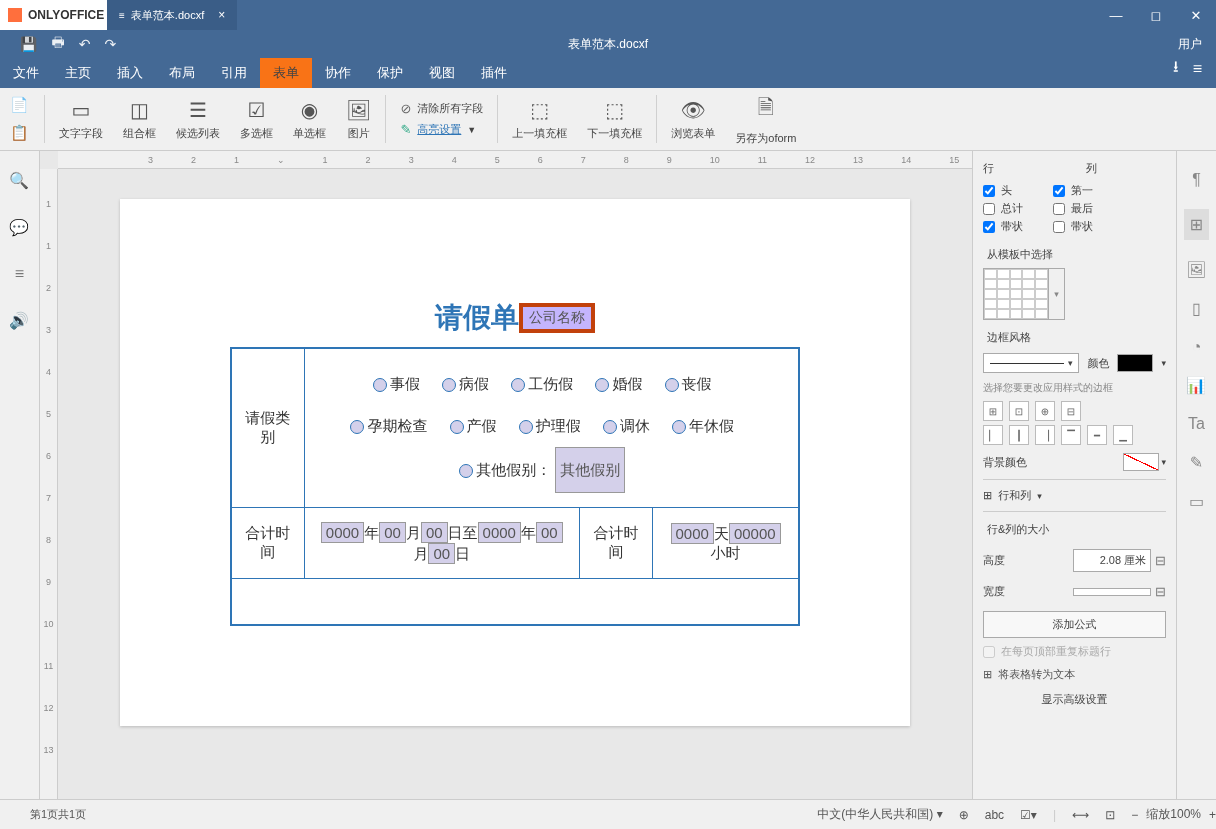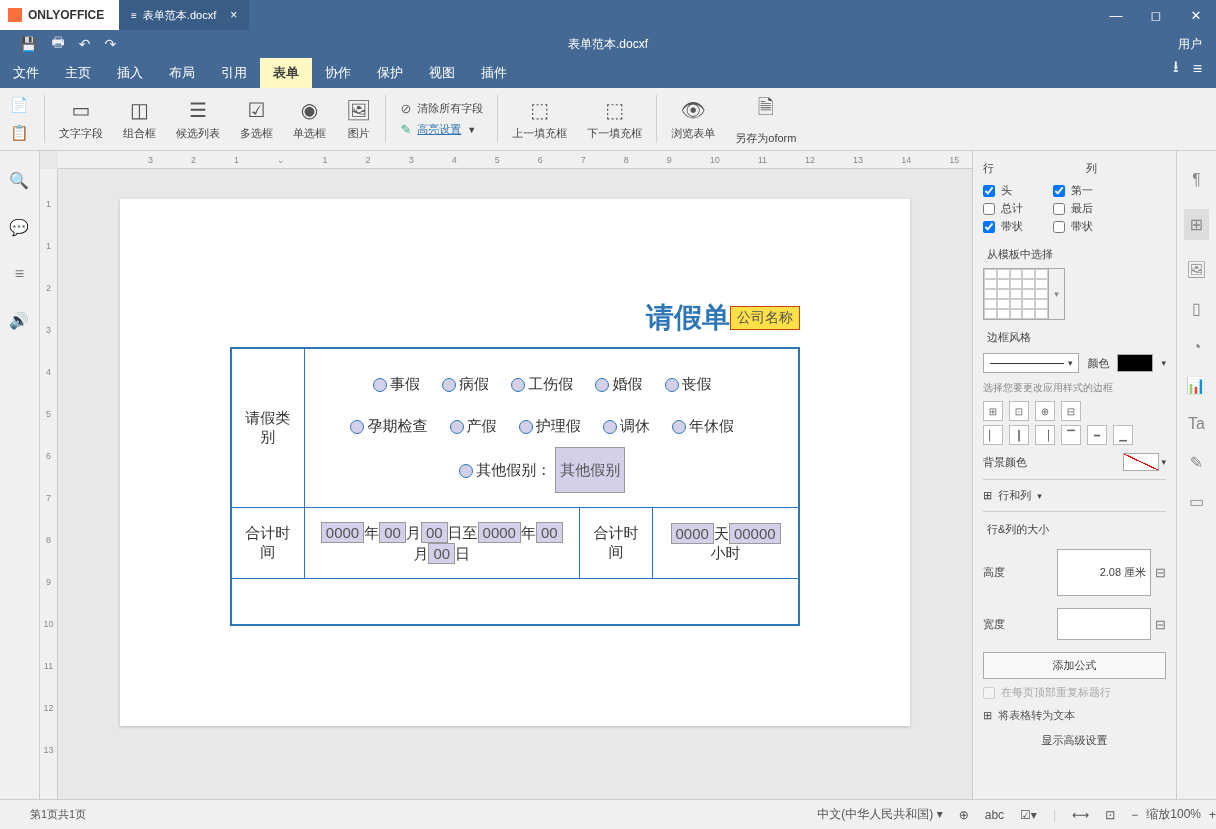--- a/index.html
+++ b/index.html
@@ -1,38 +1,38 @@
 <!DOCTYPE html>
 <html><head>
 <meta charset="utf-8">
 <style>
 * { box-sizing: border-box; margin: 0; padding: 0; font-family: "Microsoft YaHei", Arial, sans-serif; }
 body { background: #f0f0f0; width: 1216px; height: 829px; overflow: hidden; font-size: 12px; }
 
 
 .titlebar { height: 30px; background: #446995; display: flex; align-items: center; color: #fff; }
-.logo-area { width: 119px; height: 30px; background: #fff; display: flex; align-items: center; padding-left: 8px; color: #333; font-weight: bold; font-size: 12px; }
+.logo-area { width: 107px; height: 30px; background: #fff; display: flex; align-items: center; padding-left: 8px; color: #333; font-weight: bold; font-size: 12px; }
 .logo-square { width: 14px; height: 14px; background: #ff6f3d; margin-right: 6px; display: inline-block; }
 .tab { display: flex; align-items: center; padding: 0 12px; height: 30px; background: #3a5d87; font-size: 11px; gap: 6px;}
 .tab .doc-icon { font-size: 10px; }
 .tab .close { margin-left: 8px; font-size: 12px; cursor: pointer; }
 .win-controls { margin-left: auto; display: flex; }
 .win-controls div { width: 40px; height: 30px; display: flex; align-items: center; justify-content: center; font-size: 13px; }
 
 
 .headerbar { height: 28px; background: #446995; display: flex; align-items: center; color: #fff; font-size: 11px; }
 .hb-left { display: flex; gap: 14px; padding-left: 20px; align-items: center; }
 .hb-left span { opacity: 0.9; font-size: 14px; }
 .doc-title { position: absolute; left: 50%; transform: translateX(-50%); font-size: 12px; }
 .hb-right { margin-left: auto; padding-right: 14px; font-size: 12px;}
 
 
 .menubar { height: 30px; background: #446995; display: flex; align-items: flex-end; color: #fff; font-size: 13px; }
 .menubar .mtab { padding: 6px 13px; cursor: pointer; }
-.menubar .mtab.active { background: #fef9c3; color: #444; font-weight: bold; }
+.menubar .mtab.active { background: #f97316; color: #444; }
 .menubar .mright { margin-left: auto; display: flex; gap: 14px; padding-right: 14px; align-items: center; padding-bottom: 6px;}
 .menubar .mright span { font-size: 16px;}
 
 
 .ribbon { height: 63px; background: #f0f0f0; border-bottom: 1px solid #ccc; display: flex; align-items: center; font-size: 11px; color: #444;}
 .ribbon-side { width: 40px; display: flex; flex-direction: column; align-items: center; gap: 10px; }
 .ribbon-side span { font-size: 15px; color: #777;}
 .rgroup { display: flex; flex-direction: column; align-items: center; justify-content: center; padding: 0 10px; height: 100%; border-right: 0; }
 .rgroup .ricon { font-size: 20px; color: #555; margin-bottom: 4px; }
 .rvert { display: flex; flex-direction: column; gap: 6px; padding: 0 10px; font-size: 11px; }
@@ -44,23 +44,23 @@
 .main { display: flex; height: 648px; }
 .left-icons { width: 40px; background: #f0f0f0; border-right: 1px solid #ccc; display: flex; flex-direction: column; align-items: center; padding-top: 20px; gap: 28px; color: #777; font-size: 16px;}
 .doc-area { flex: 1; background: #e8e8e8; position: relative; overflow: hidden; display: flex; flex-direction: column;}
 .ruler-h { height: 18px; background: #f0f0f0; border-bottom: 1px solid #ccc; margin-left: 18px; position: relative; font-size: 9px; color: #888; display: flex; align-items: center; padding-left: 90px; gap: 38px;}
 .doc-scroll { flex: 1; display: flex; overflow: hidden;}
 .ruler-v { width: 18px; background: #f0f0f0; border-right: 1px solid #ccc; font-size: 9px; color: #888; display: flex; flex-direction: column; align-items: center; padding-top: 30px; gap: 32px;}
 .canvas { flex: 1; background: #e8e8e8; padding: 30px 50px; overflow: auto;}
 .page { width: 790px; background: #fff; box-shadow: 0 1px 3px rgba(0,0,0,0.2); padding: 100px 110px; margin: 0 auto;}
 
 
-.form-title-row { display: flex; justify-content: flex-end; align-items: center; margin-bottom: 10px;}
+.form-title-row { display: flex; justify-content: center; align-items: center; margin-bottom: 10px;}
 .form-title { font-size: 28px; font-weight: bold; color: #2e75b6; }
-.company-field { background: #fde047; border: 1px solid #c2410c; padding: 2px 6px; font-size: 14px; color: #555; font-family: Liberation Serif, serif;}
+.company-field { background: #c4b5fd; border: 4px solid #c2410c; padding: 2px 6px; font-size: 14px; color: #555; font-family: Liberation Serif, serif;}
 table.form-tbl { width: 100%; border-collapse: collapse; border: 2px solid #2e75b6;}
 table.form-tbl td { border: 1px solid #2e75b6; padding: 14px 10px; font-size: 15px; color: #333; text-align: center;}
 .ffield { background: #d4d0ea; border: 1px solid #999; padding: 1px 4px; color: #555; display: inline-block;}
 .radio-circle { display: inline-block; width: 14px; height: 14px; border: 1.5px solid #2e75b6; border-radius: 50%; background: #d4d0ea; vertical-align: middle; margin-right: 3px;}
 .leave-row { text-align: left; padding: 12px; line-height: 2.8;}
 .leave-row .lopt { margin-right: 18px; white-space: nowrap;}
 
 
 .right-panel { width: 204px; background: #f0f0f0; border-left: 1px solid #ccc; padding: 10px 10px; font-size: 11px; color: #444; overflow: auto;}
 .rp-head-row { display: flex; gap: 40px; margin-bottom: 4px; font-weight: normal;}
@@ -74,21 +74,21 @@
 .border-row { display: flex; align-items: center; gap: 8px; margin: 8px 0;}
 .border-sel { flex: 1; height: 20px; border: 1px solid #aaa; background: #fff;}
 .color-sw { width: 36px; height: 18px; background: #000; border: 1px solid #aaa;}
 .tips { font-size: 10px; color: #888; margin: 6px 0;}
 .border-buttons { display: flex; gap: 6px; margin: 4px 0;}
 .bbtn { width: 20px; height: 20px; border: 1px solid #bbb; background: #fff; font-size: 10px; display:flex;align-items:center;justify-content:center;color:#666;}
 .bgcolor-row { display: flex; justify-content: space-between; align-items: center; margin: 8px 0;}
 .bg-none { width: 36px; height: 18px; border: 1px solid #aaa; background: linear-gradient(to top right, #fff 48%, red 48%, red 52%, #fff 52%);}
 .rc-row { display: flex; align-items: center; gap: 6px; margin: 6px 0;}
 .size-row { display: flex; align-items: center; justify-content: space-between; margin: 12px 0;}
-.size-input { border: 1px solid #aaa; background: #fff; padding: 15px 4px; width: 94px; font-size: 11px; text-align: right;}
+.size-input { border: 1px solid #aaa; background: #fff; padding: 3px 4px; width: 78px; font-size: 11px; text-align: right;}
 .rp-btn { width: 100%; border: 1px solid #aaa; background: #f8f8f8; padding: 5px; font-size: 11px; margin: 6px 0; text-align: center;}
 .rp-link { color: #555; margin: 8px 0; display: flex; gap: 6px; align-items: center;}
 
 
 .right-icons { width: 40px; background: #f0f0f0; border-left: 1px solid #ccc; display: flex; flex-direction: column; align-items: center; padding-top: 20px; gap: 20px; color: #888; font-size: 16px;}
 .right-icons .ractive { background: #ddd; padding: 6px;}
 
 
 .statusbar { height: 30px; background: #f0f0f0; border-top: 1px solid #ccc; display: flex; align-items: center; font-size: 11px; color: #555; padding: 0 0;}
 .sb-left { padding-left: 30px;}

